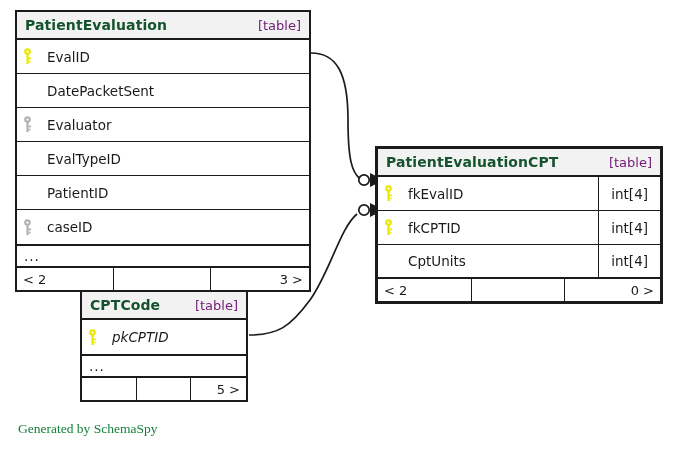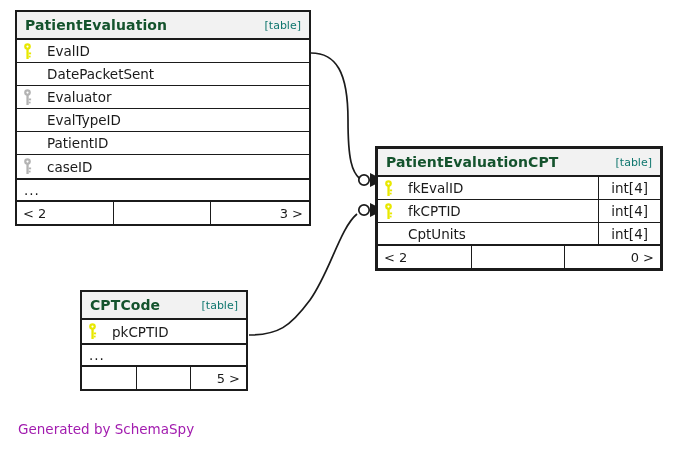--- a/index.html
+++ b/index.html
@@ -25,25 +25,25 @@
 
   .ent-header{
     display:flex;align-items:center;justify-content:space-between;
     background:#f2f2f2;
     border-bottom:2px solid #1b1b1b;
     padding:0 8px;
     height:28px;
     box-sizing:border-box;
   }
   .ent-title{font-weight:bold;font-size:14px;letter-spacing:.1px;color:#14532d;}
-  .ent-tag{font-size:11px;color:#0f766e;}
+  .ent-tag{font-size:13px;color:#701a75;}
 
   .ent-row{
     display:flex;align-items:center;
-    height:23px;
+    height:34px;
     box-sizing:border-box;
     border-bottom:1.6px solid #1b1b1b;
     position:relative;
   }
   .ent-row:last-of-type{border-bottom:none;}
   .ent-row .rcell-name{
     flex:1 1 auto;
     display:flex;align-items:center;
     padding-left:8px;
     font-size:13.5px;
@@ -92,21 +92,22 @@
   }
   .ent-footer .fcell:first-child{border-left:none;}
   .fcell.left{flex:1 1 33%;justify-content:flex-start;}
   .fcell.mid{flex:1 1 33%;}
   .fcell.right{flex:1 1 34%;justify-content:flex-end;}
 
   .caption{
     position:absolute;
     left:18px;top:421px;
     font-size:13.5px;
-    color:#a21caf;
+    color:#15803d;
+    font-family:Liberation Serif, serif;
   }
 
   svg.links{position:absolute;left:0;top:0;width:684px;height:453px;z-index:2;pointer-events:none;}
 </style>
 </head>
 <body>
 
 <div id="canvas">
 
   <svg class="links" viewBox="0 0 684 453">
@@ -253,21 +254,21 @@
       <span class="fcell right">0 &gt;</span>
     </div>
   </div>
 
   <div class="entity" style="left:80px;top:290px;width:168px;">
     <div class="ent-header">
       <span class="ent-title">CPTCode</span>
       <span class="ent-tag">[table]</span>
     </div>
 
-    <div class="ent-row" style="border-bottom:none;">
+    <div class="ent-row" style="border-bottom:none;font-style:italic;">
       <span class="keyslot">
         <svg class="keyicon" width="9" height="17" viewBox="0 0 9 17">
           <circle cx="4.5" cy="3.6" r="3.3" fill="#e8e800"></circle>
           <circle cx="4.5" cy="3.6" r="1.1" fill="#ffffff"></circle>
           <rect x="3.4" y="5.6" width="2.3" height="10.4" fill="#e8e800"></rect>
           <rect x="5.7" y="9.5" width="2.4" height="1.8" fill="#e8e800"></rect>
           <rect x="5.7" y="12.7" width="1.9" height="1.7" fill="#e8e800"></rect>
         </svg>
       </span>
       <span class="rcell-name">

